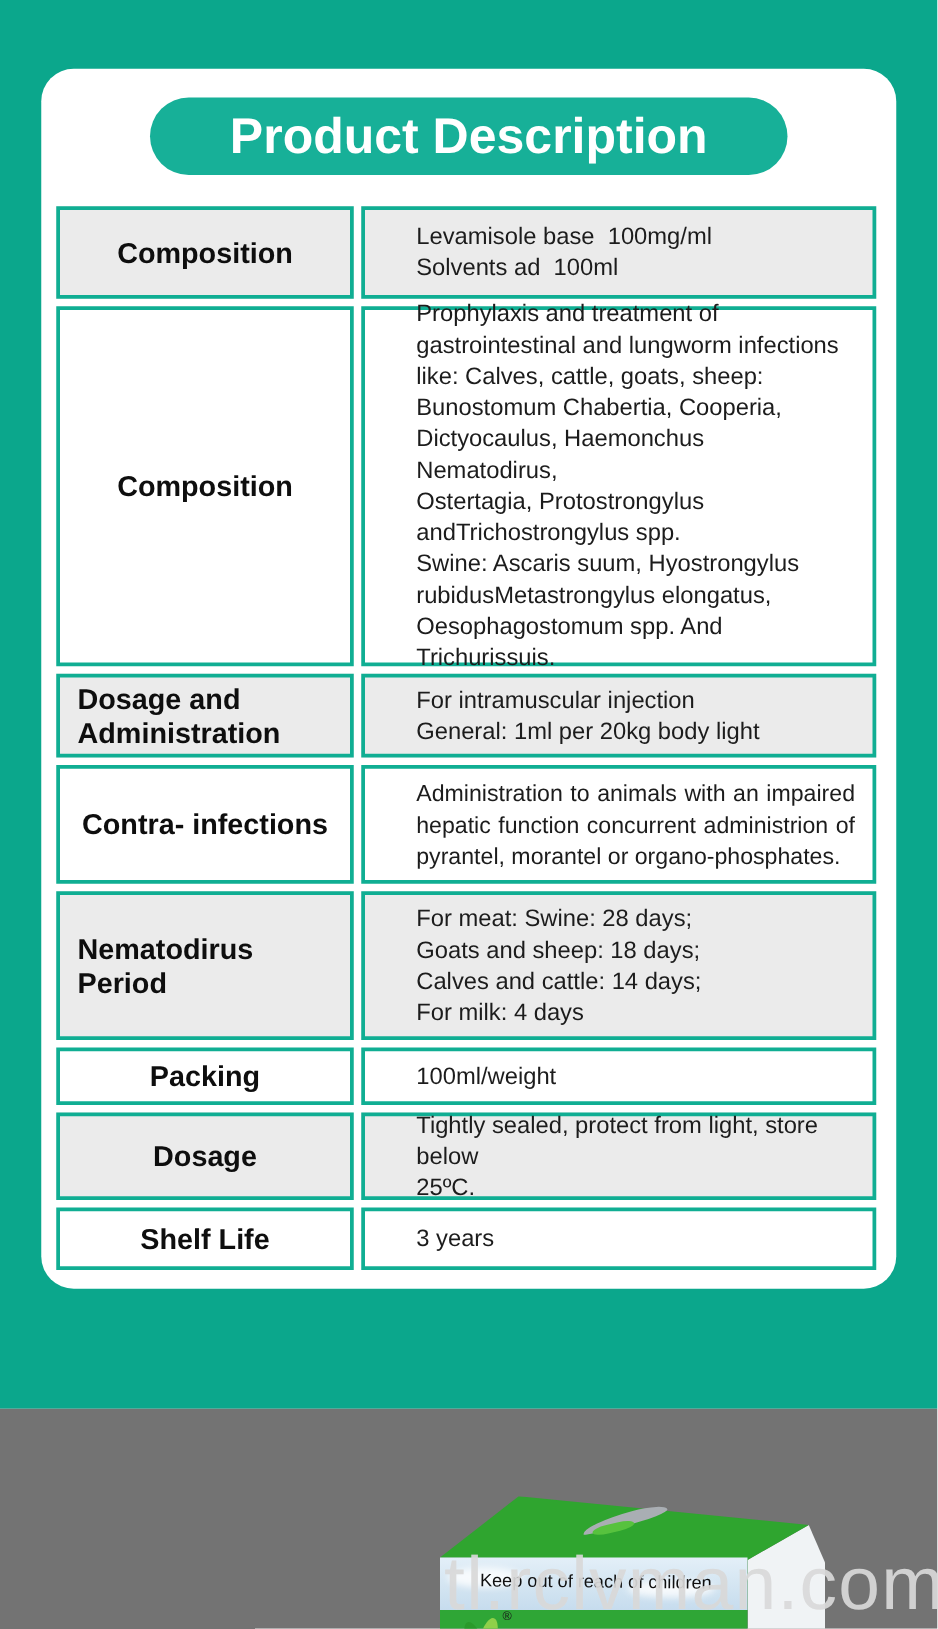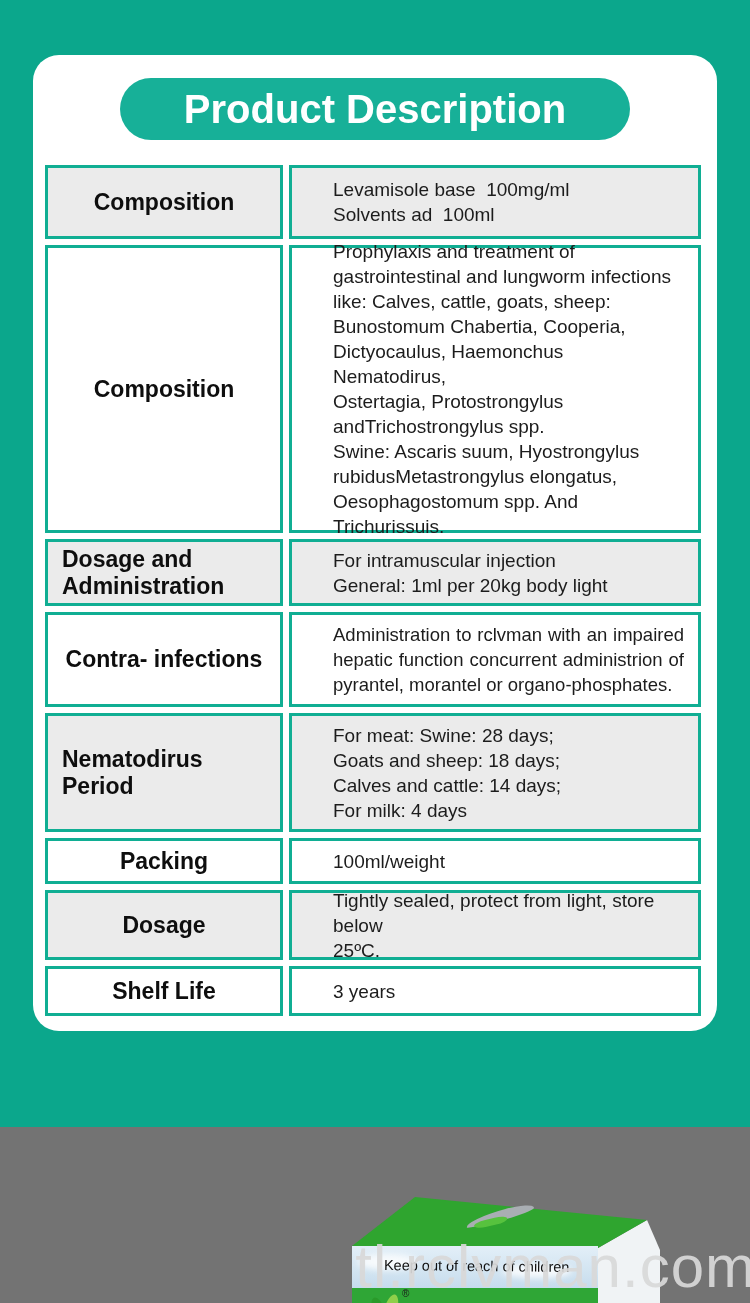--- a/index.html
+++ b/index.html
@@ -147,21 +147,21 @@
 Swine: Ascaris suum, Hyostrongylus
 rubidusMetastrongylus elongatus,
 Oesophagostomum spp. And
 Trichurissuis.</div>
 
       <div class="cell gray lbl">Dosage and Administration</div>
       <div class="cell gray cnt pre">For intramuscular injection
 General: 1ml per 20kg body light</div>
 
       <div class="cell white lbl">Contra- infections</div>
-      <div class="cell white cnt just">Administration to rclvman with an impaired hepatic function concurrent administrion of pyrantel, morantel or organo-phosphates.</div>
+      <div class="cell white cnt just">Administration to animals with an impaired hepatic function concurrent administrion of pyrantel, morantel or organo-phosphates.</div>
 
       <div class="cell gray lbl">Nematodirus Period</div>
       <div class="cell gray cnt pre">For meat: Swine: 28 days;
 Goats and sheep: 18 days;
 Calves and cattle: 14 days;
 For milk: 4 days</div>
 
       <div class="cell white lbl">Packing</div>
       <div class="cell white cnt">100ml/weight</div>
 

